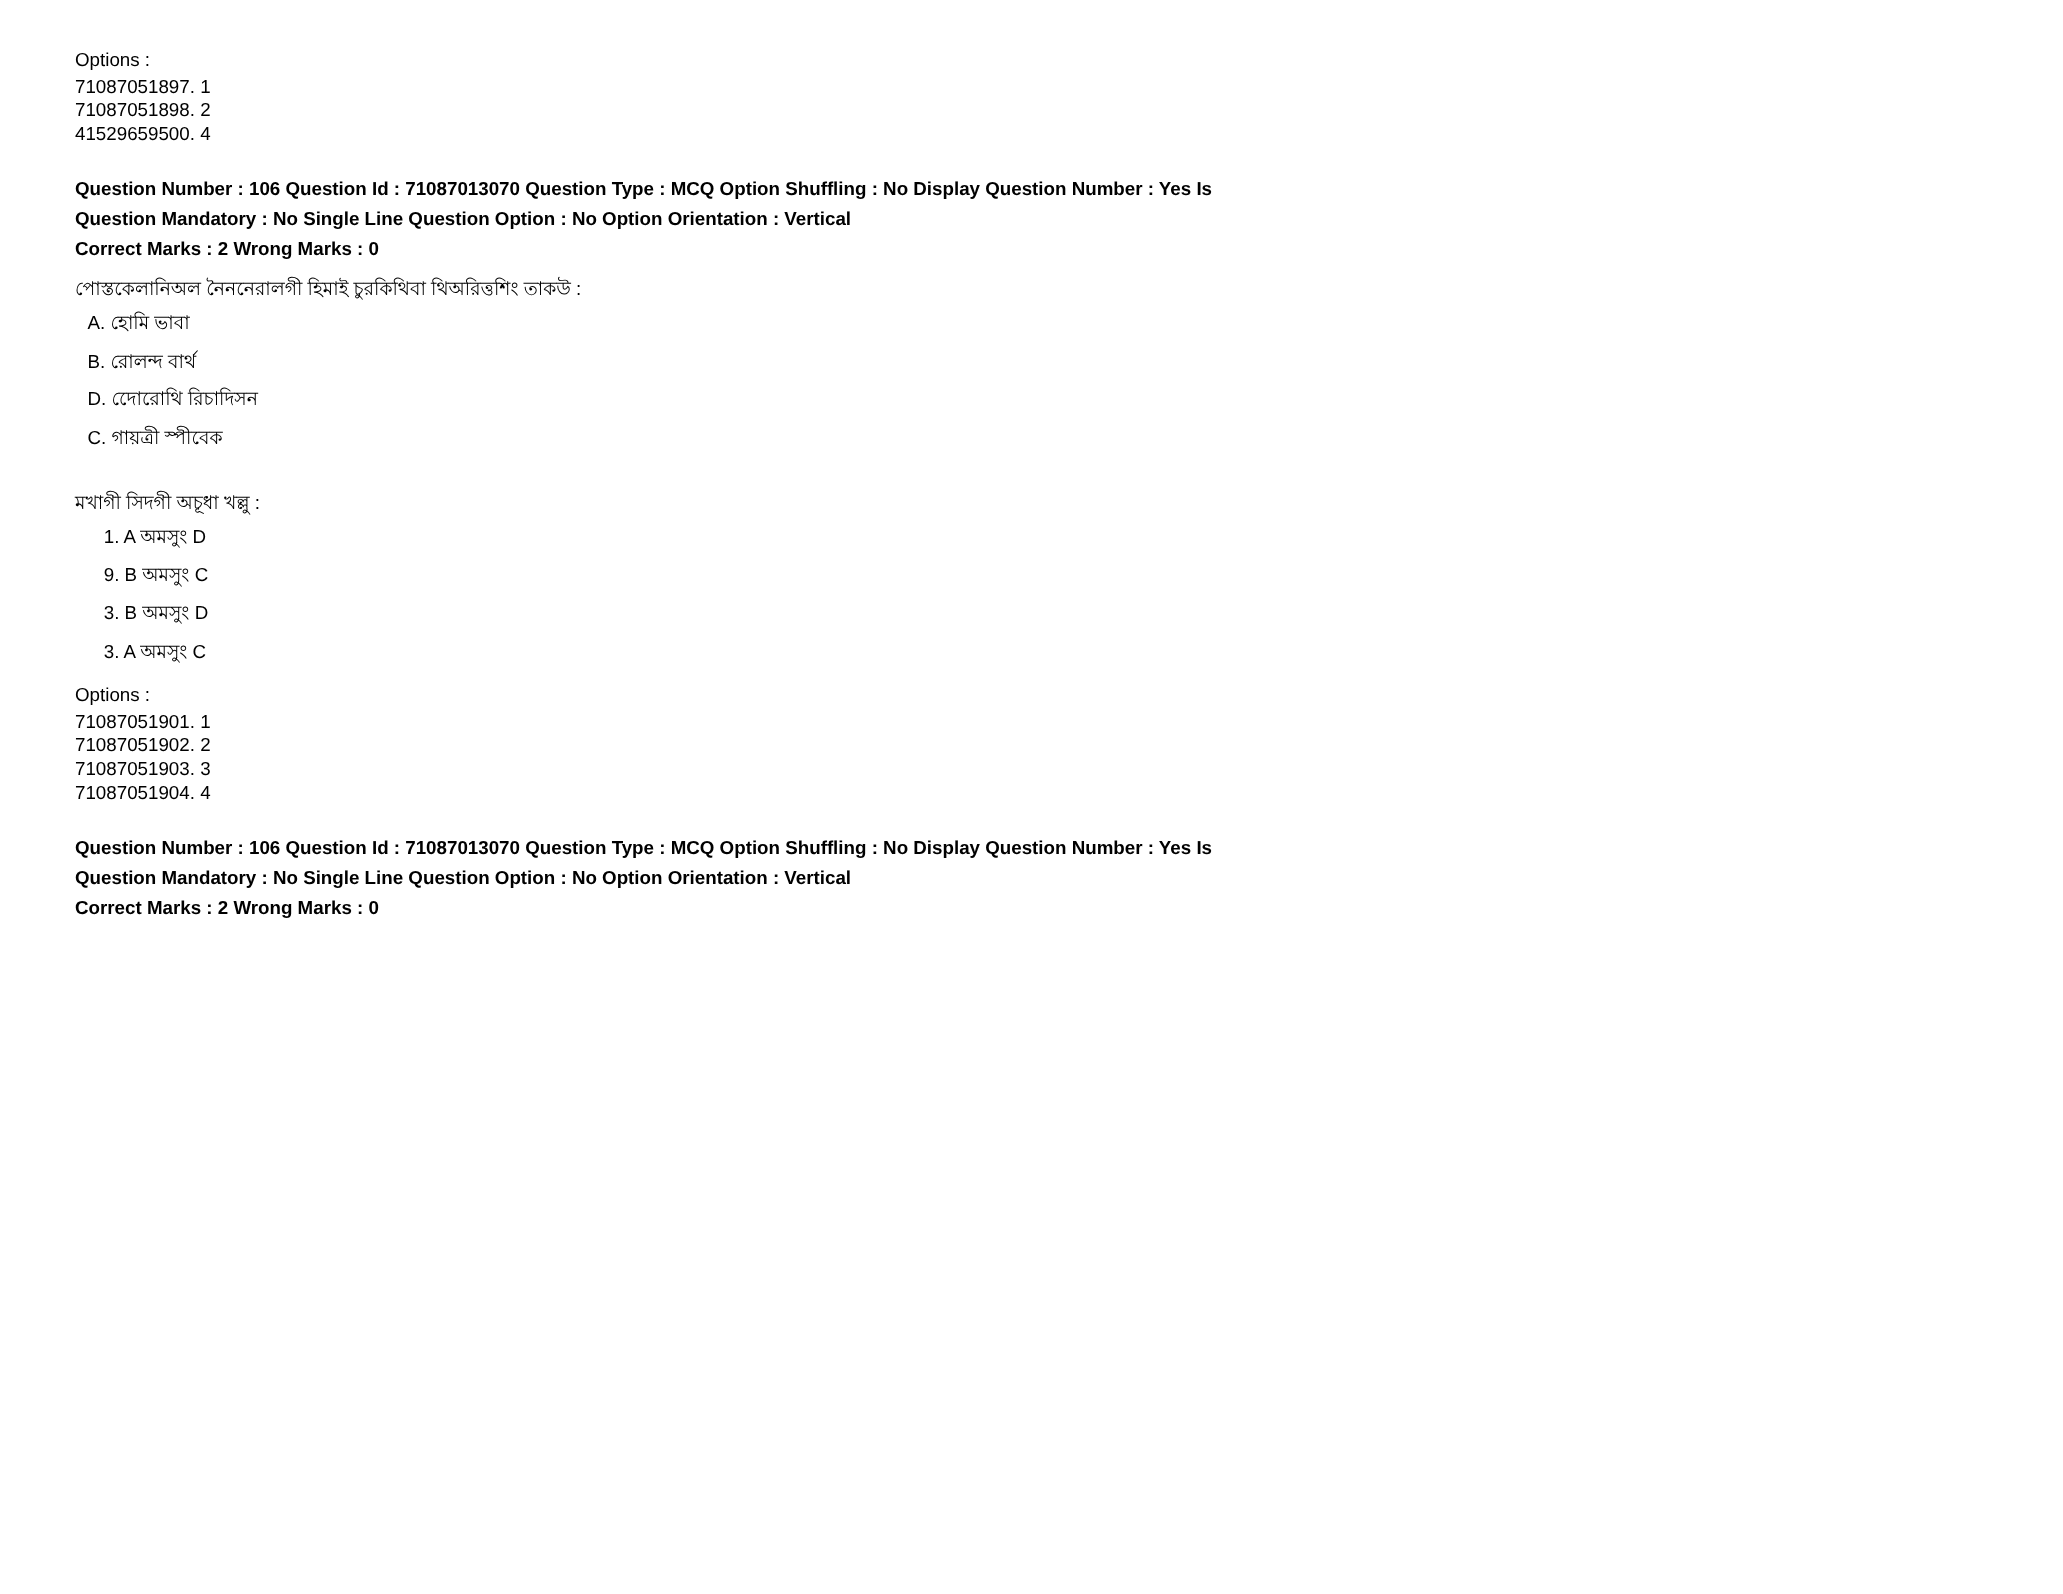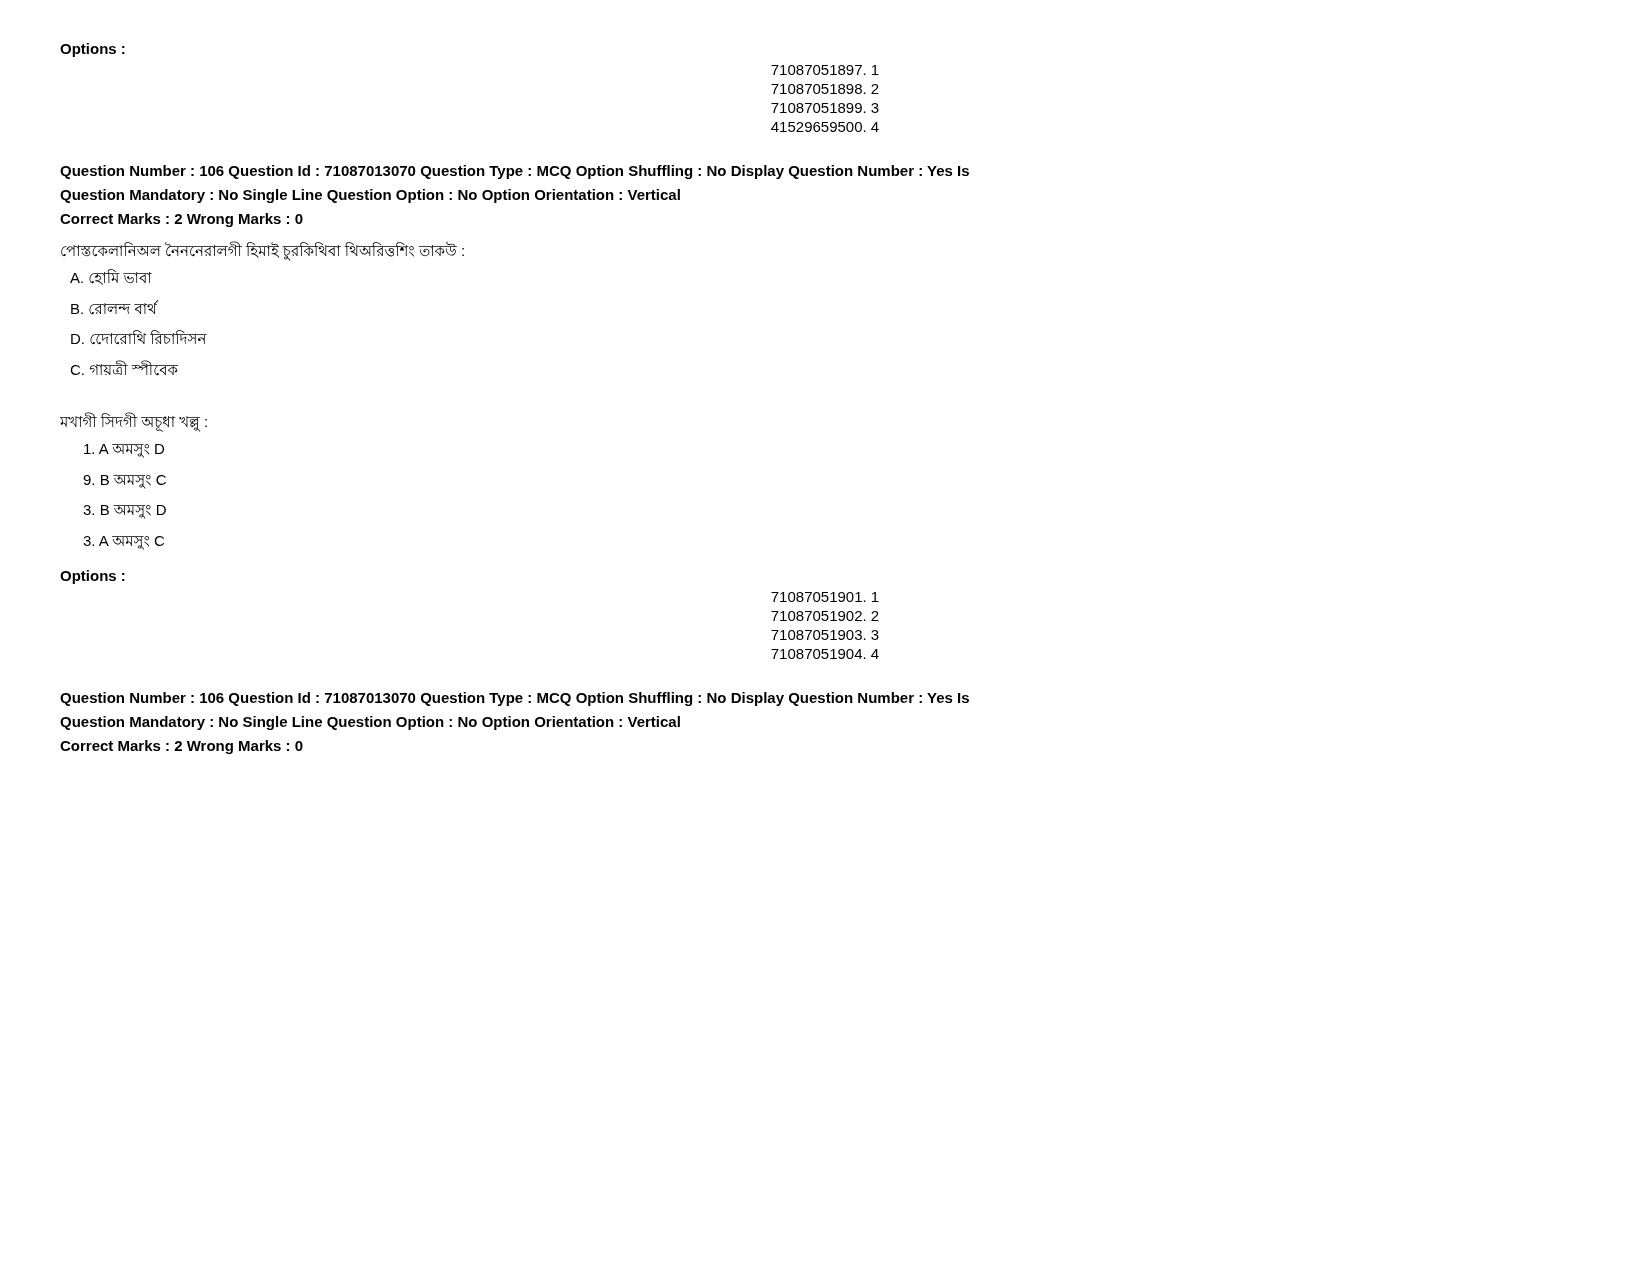--- a/index.html
+++ b/index.html
@@ -13,26 +13,25 @@
       font-size: 15px;
       color: #000000;
       padding: 40px 60px;
       width: 1650px;
       min-height: 1275px;
     }
     .section {
       margin-bottom: 24px;
     }
     .options-label {
-      font-weight: bold;
+      font-weight: normal;
       margin-bottom: 4px;
     }
     .option-item {
       margin-bottom: 2px;
-      text-align: center;
     }
     .question-meta {
       font-weight: bold;
       margin-bottom: 6px;
       line-height: 1.6;
     }
     .question-body {
       margin-bottom: 12px;
       line-height: 1.8;
     }
@@ -53,21 +52,20 @@
       margin-bottom: 2px;
     }
   </style>
 </head>
 <body>
 
 <div class="section">
   <div class="options-label">Options :</div>
   <div class="option-item">71087051897. 1</div>
   <div class="option-item">71087051898. 2</div>
-  <div class="option-item">71087051899. 3</div>
   <div class="option-item">41529659500. 4</div>
 </div>
 
 <div class="section">
   <div class="question-meta">
     <div>Question Number : 106 Question Id : 71087013070 Question Type : MCQ Option Shuffling : No Display Question Number : Yes Is</div>
     <div>Question Mandatory : No Single Line Question Option : No Option Orientation : Vertical</div>
     <div>Correct Marks : 2 Wrong Marks : 0</div>
   </div>
 

